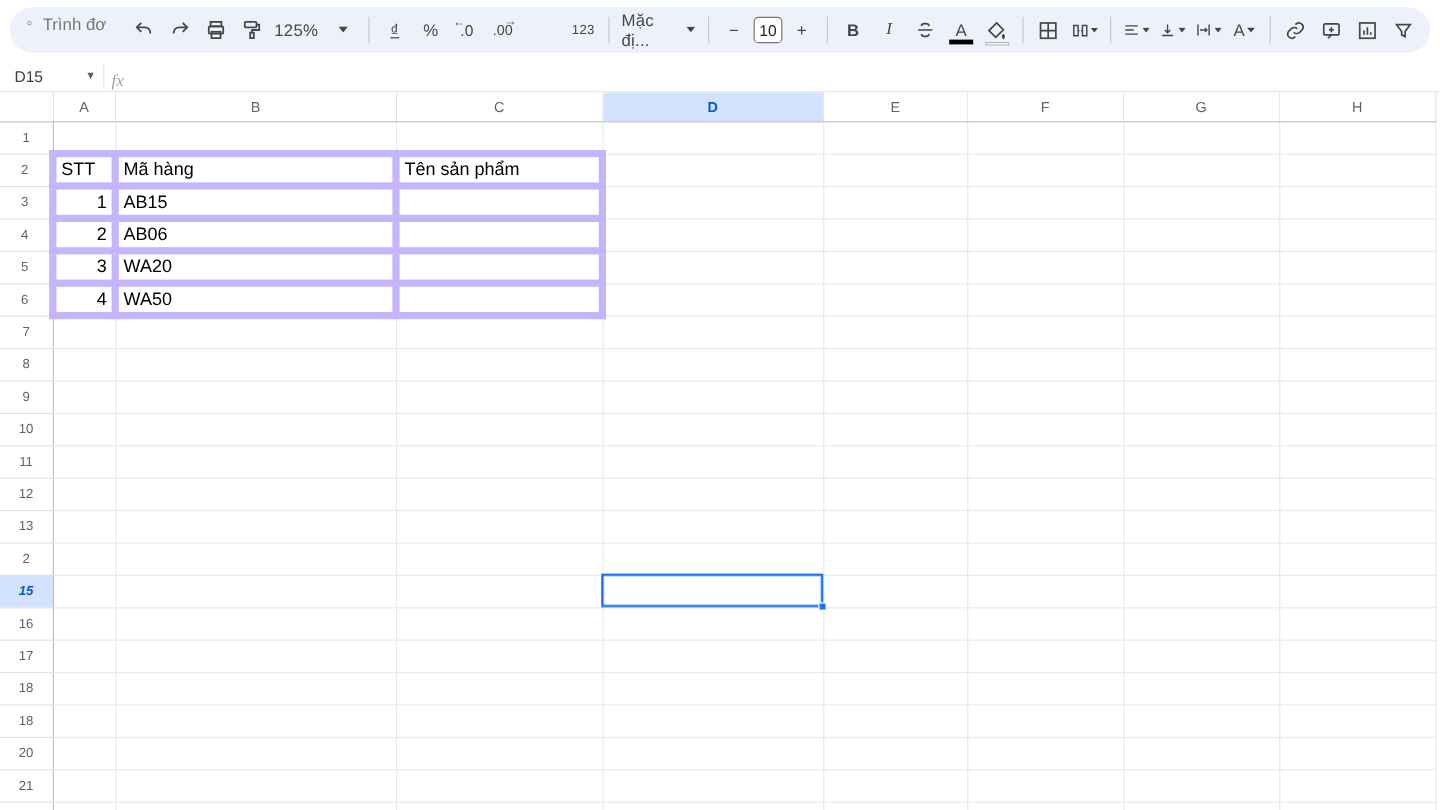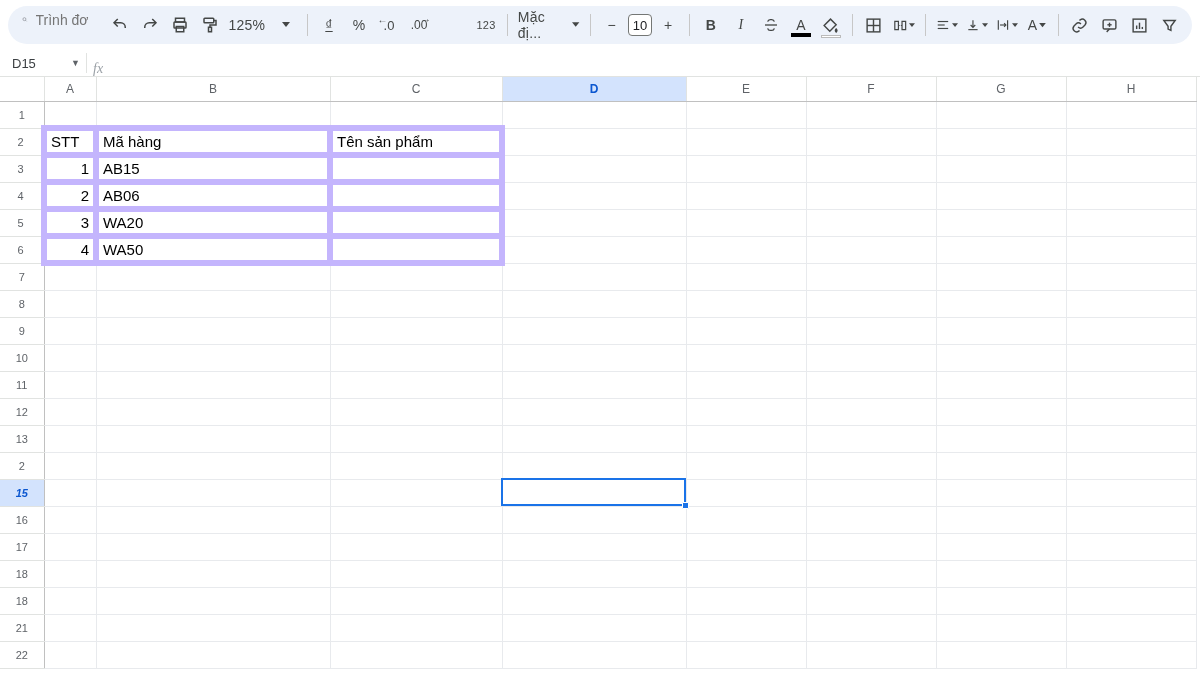--- a/index.html
+++ b/index.html
@@ -536,20 +536,31 @@
           <td class="cell"></td>
           <td class="cell"></td>
           <td class="cell"></td>
           <td class="cell"></td>
           <td class="cell"></td>
           <td class="cell"></td>
           <td class="cell"></td>
           <td class="cell"></td>
         </tr>
         <tr>
+          <td class="rowhdr">20</td>
+          <td class="cell"></td>
+          <td class="cell"></td>
+          <td class="cell"></td>
+          <td class="cell"></td>
+          <td class="cell"></td>
+          <td class="cell"></td>
+          <td class="cell"></td>
+          <td class="cell"></td>
+        </tr>
+        <tr>
           <td class="rowhdr">21</td>
           <td class="cell"></td>
           <td class="cell"></td>
           <td class="cell"></td>
           <td class="cell"></td>
           <td class="cell"></td>
           <td class="cell"></td>
           <td class="cell"></td>
           <td class="cell"></td>
         </tr>

